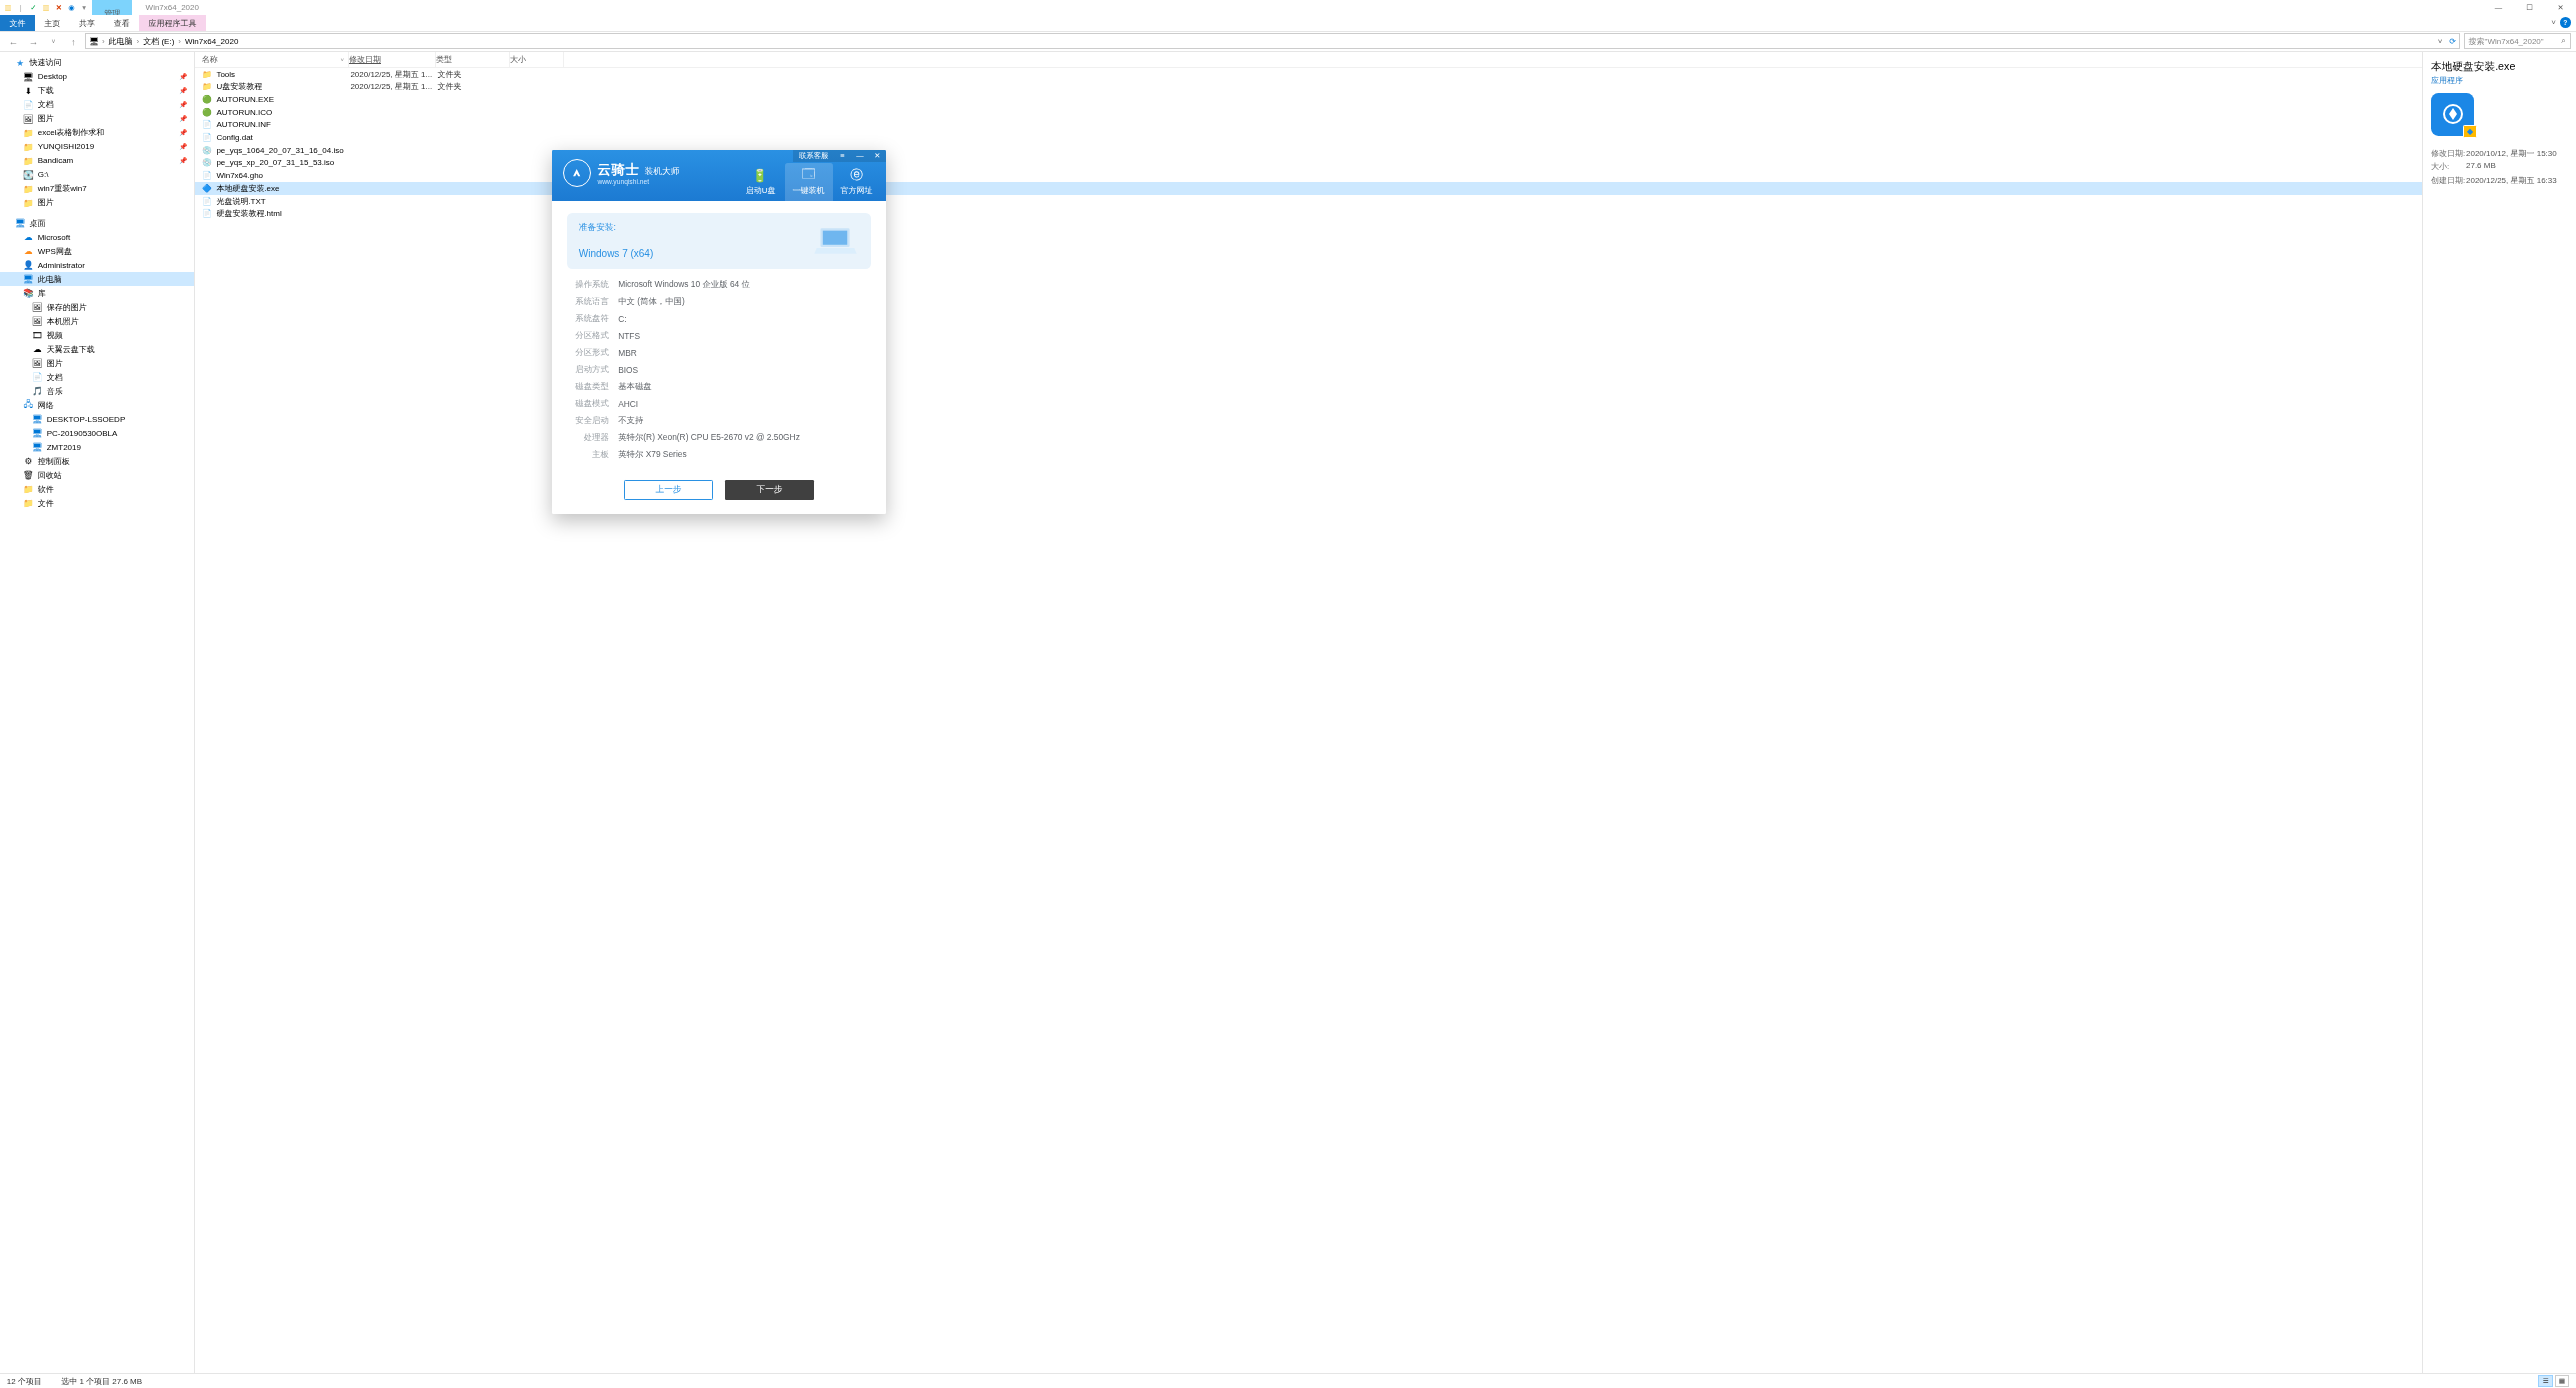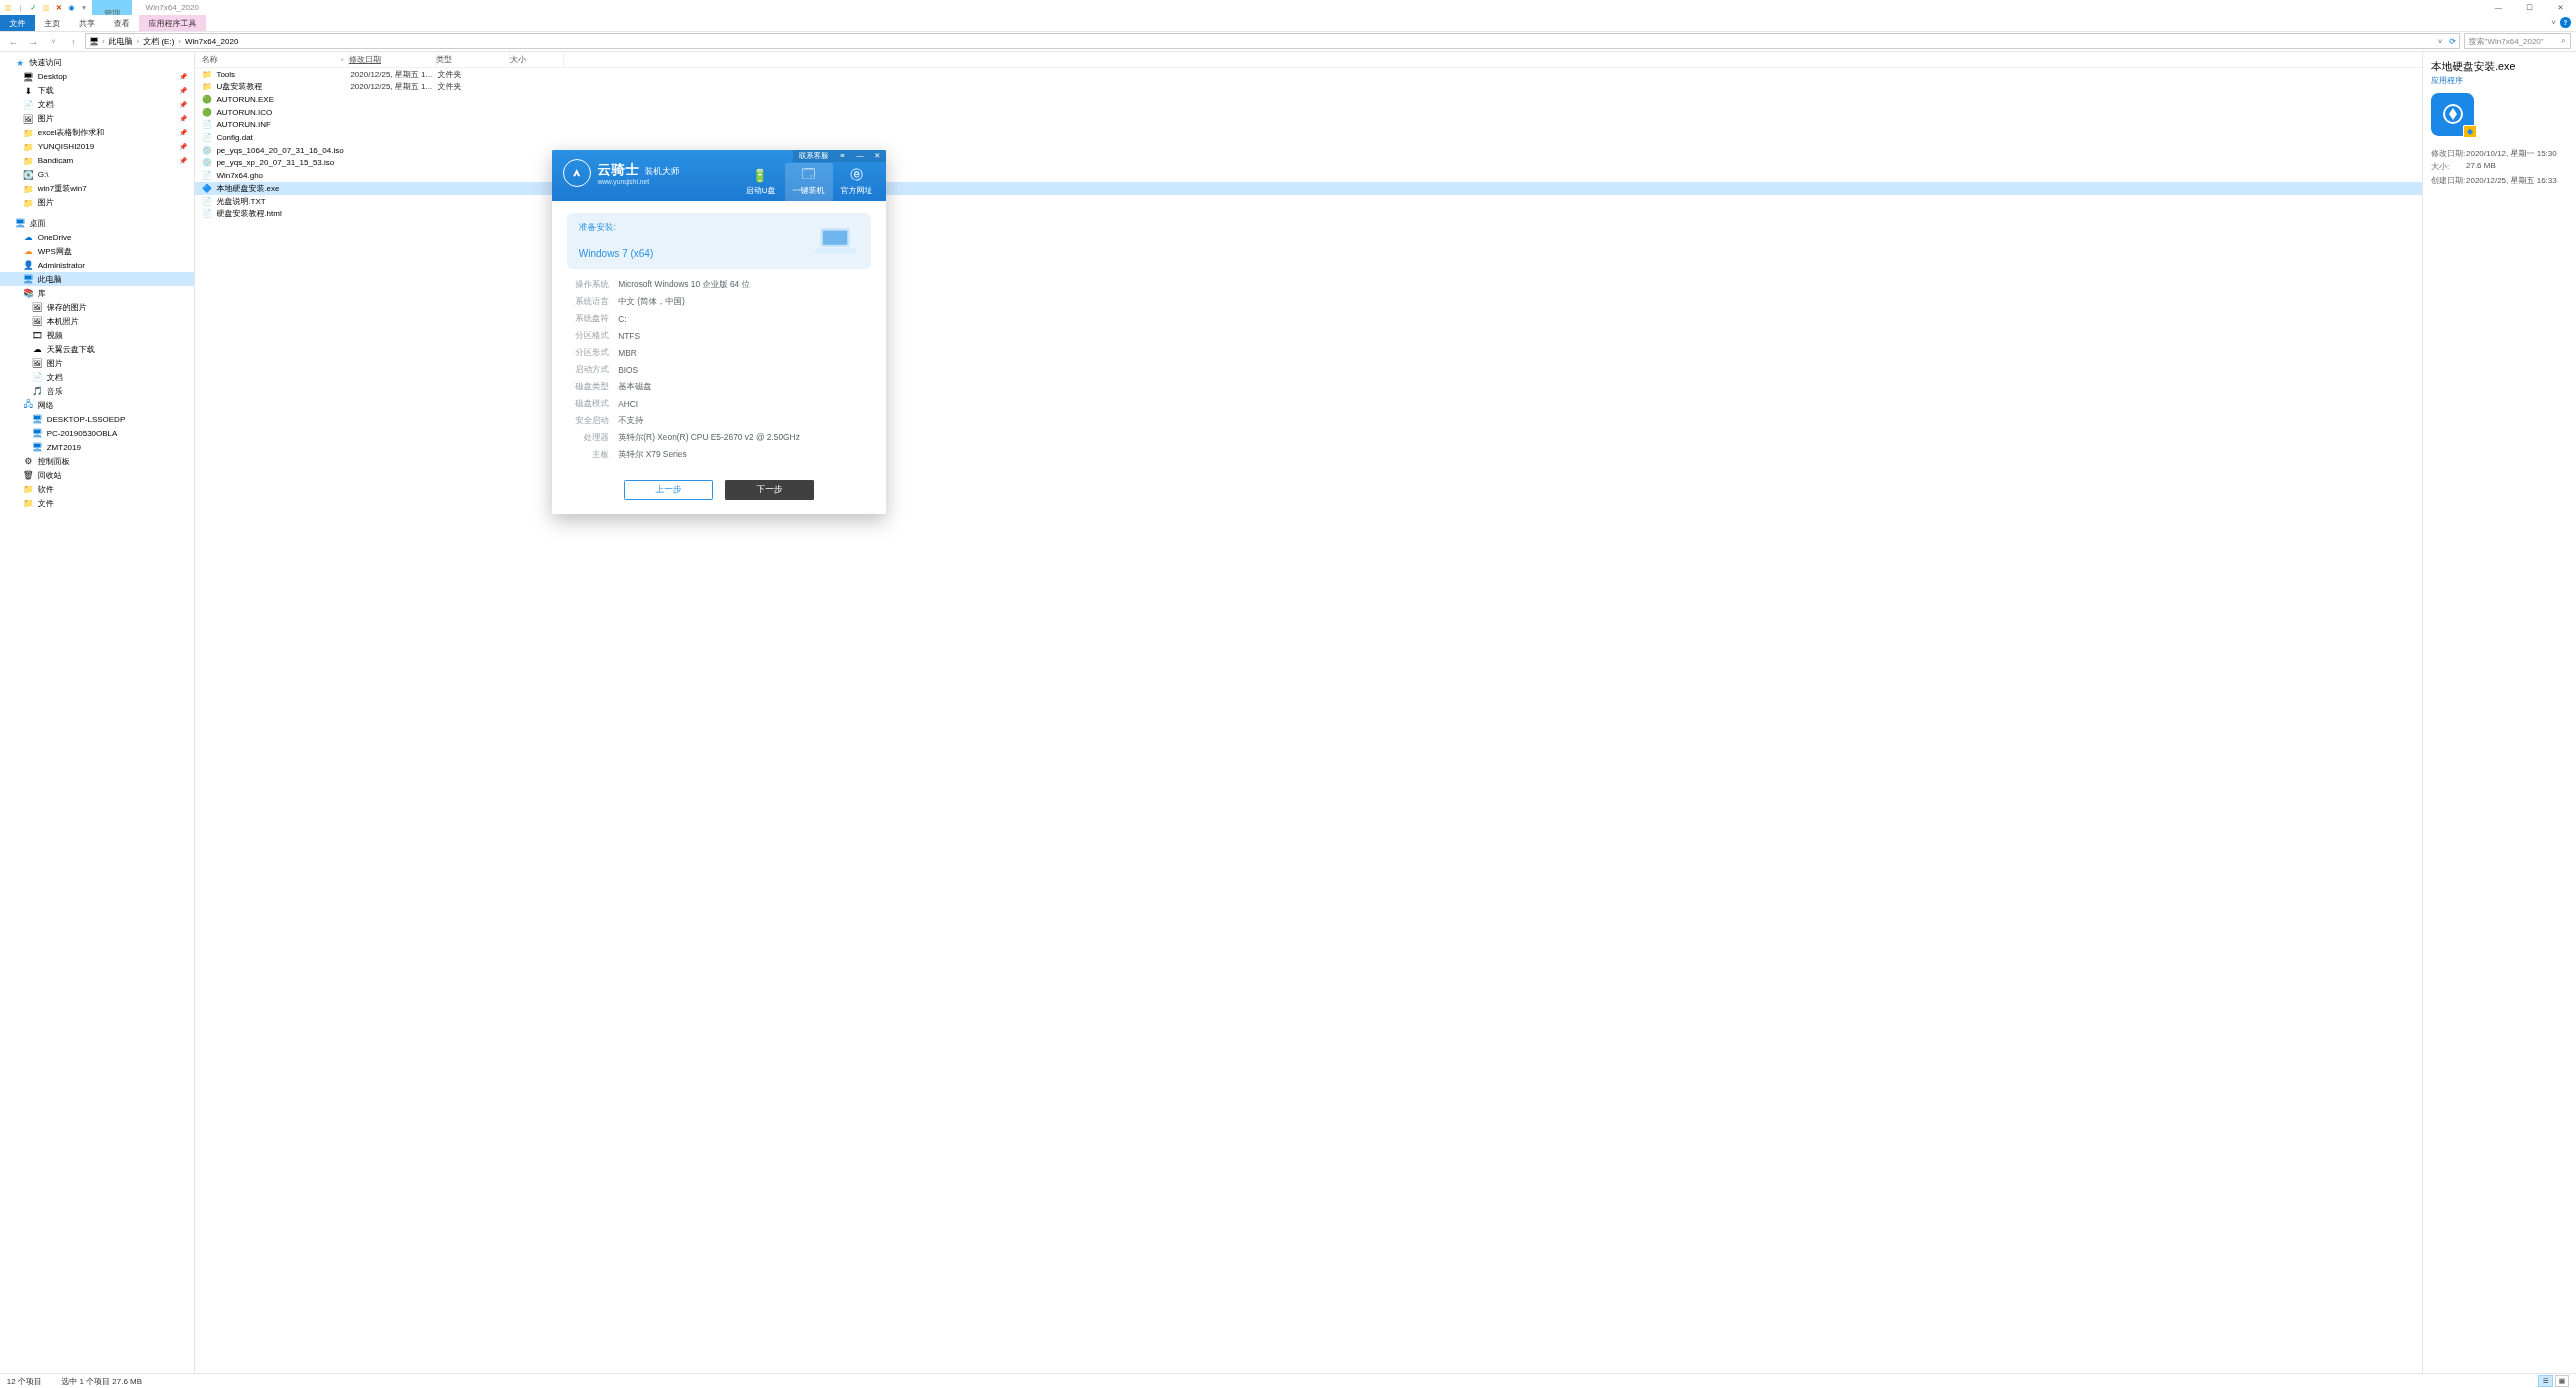--- a/index.html
+++ b/index.html
@@ -224,21 +224,21 @@
       </div>
     <div class="blank"></div>
 
     <div class="nav-item">
       <span class="nav-ico ico-blue">🖥</span>
       <span class="nav-label">桌面</span>
     </div>
     <div id="nav-desktop-items">
         <div class="nav-item lvl1">
           <span class="nav-ico" style="color:#0078d7">☁</span>
-          <span class="nav-label">OneDrive</span>
+          <span class="nav-label">Microsoft</span>
         </div>
         <div class="nav-item lvl1">
           <span class="nav-ico" style="color:#ff8c1a">☁</span>
           <span class="nav-label">WPS网盘</span>
         </div>
         <div class="nav-item lvl1">
           <span class="nav-ico" style="color:#d9a441">👤</span>
           <span class="nav-label">Administrator</span>
         </div>
         <div class="nav-item lvl1 selected">

